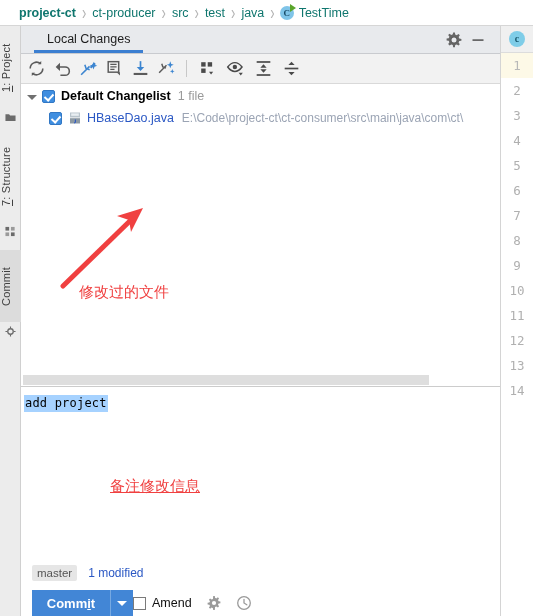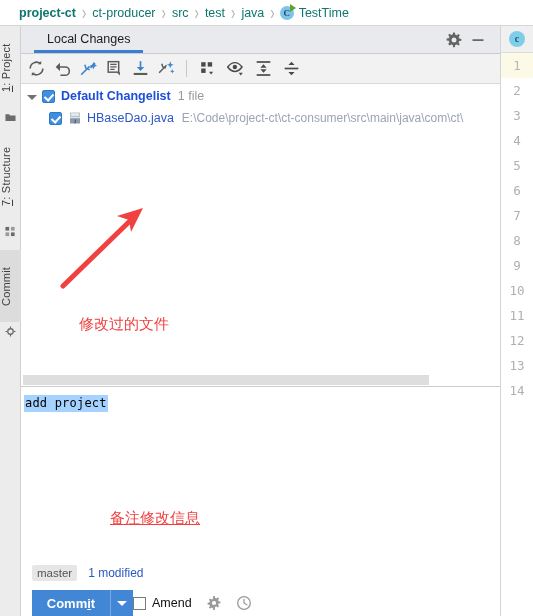--- a/index.html
+++ b/index.html
@@ -216,21 +216,21 @@
   }
   .cbx::after {
     content: "";
     position: absolute;
     left: 3px; top: 1px;
     width: 4px; height: 7px;
     border: solid #ffffff;
     border-width: 0 2px 2px 0;
     transform: rotate(42deg);
   }
-  .cl-name { font-weight: bold; color: #1d4ed8; }
+  .cl-name { font-weight: bold; color: #000000; }
   .cl-count { color: #9a9a9a; margin-left: 7px; font-weight: normal; }
   .file-icon {
     width: 14px; height: 14px;
     margin-right: 5px;
     flex: none;
   }
   .file-name { color: #2b58c4; }
   .file-path {
     color: #9ba4b4;
     margin-left: 8px;
@@ -243,21 +243,20 @@
     left: 38px; top: 122px;
     width: 92px; height: 85px;
     pointer-events: none;
   }
   .annot-text {
     position: absolute;
     color: #f04040;
     font-size: 15px;
     font-family: "DejaVu Sans", sans-serif;
     white-space: nowrap;
-    margin-top: 32px;
   }
   .annot-1 { left: 58px; top: 199px; }
   .annot-2 { left: 110px; top: 451px; text-decoration: underline; }
 
   
   .hscroll-track {
     position: absolute;
     left: 0; top: 348px;
     width: 479px; height: 12px;
     background: #ffffff;

